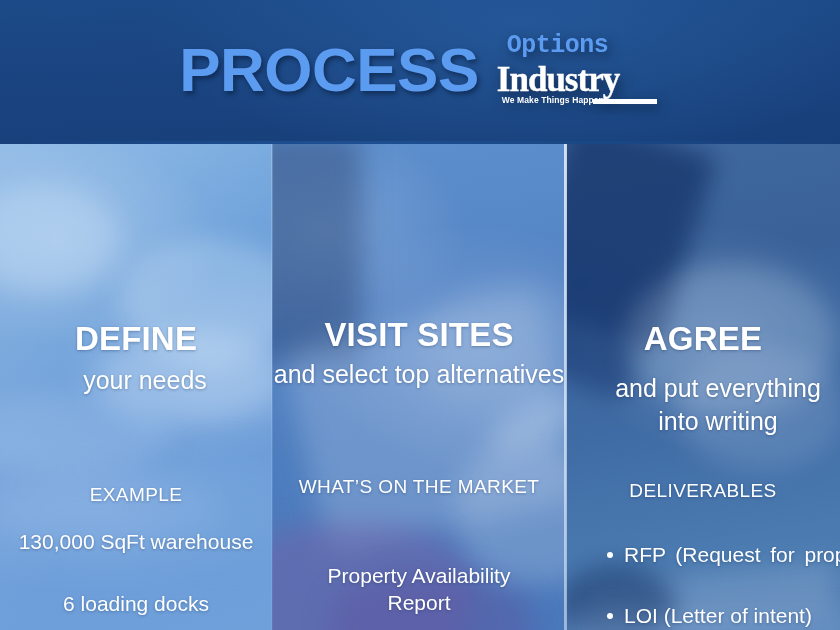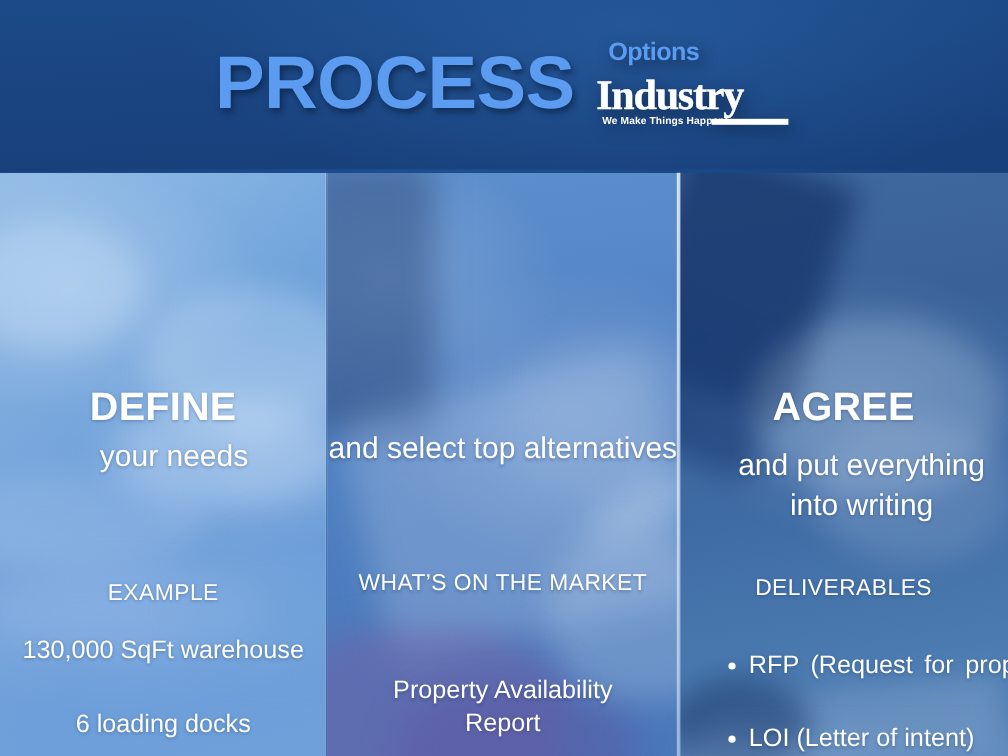--- a/index.html
+++ b/index.html
@@ -64,26 +64,26 @@
   #logo {
     position: relative;
     width: 168px;
     height: 84px;
     margin-left: 2px;
     filter: drop-shadow(3px 4px 6px rgba(4,18,44,0.6));
   }
   #logo-options {
     position: absolute;
     left: 14px; top: 2px;
-    font-size: 21px;
+    font-size: 25px;
     font-weight: bold;
     color: #5b9bf0;
     letter-spacing: -0.5px;
     line-height: 1;
-    font-family: Liberation Sans, sans-serif;
+    font-family: Liberation Mono, monospace;
   }
   #logo-industry {
     position: absolute;
     left: 4px; top: 31px;
     font-size: 35px;
     font-weight: bold;
     color: #ffffff;
     letter-spacing: -1px;
     line-height: 1;
     font-family: "Liberation Serif", serif;
@@ -337,20 +337,21 @@
       <div class="col-bg">
         <div class="ph p-left"></div>
         <div class="ph p-doc"></div>
         <div class="ph p-clip"></div>
         <div class="ph p-pen"></div>
         <div class="ph p-hand"></div>
         <div class="ph p-purple"></div>
         <div class="ph p-purple2"></div>
       </div>
       <div class="col-content">
+        <div class="heading" id="c2-heading">VISIT SITES</div>
         <div class="subheading" id="c2-sub">and select top alternatives</div>
         <div class="section-label" id="c2-label">WHAT’S ON THE MARKET</div>
         <div class="item" id="c2-item1">Property Availability Report</div>
 
       </div>
     </div>
 
     <div class="col" id="col3">
       <div class="col-bg">
         <div class="ph p-suit"></div>

